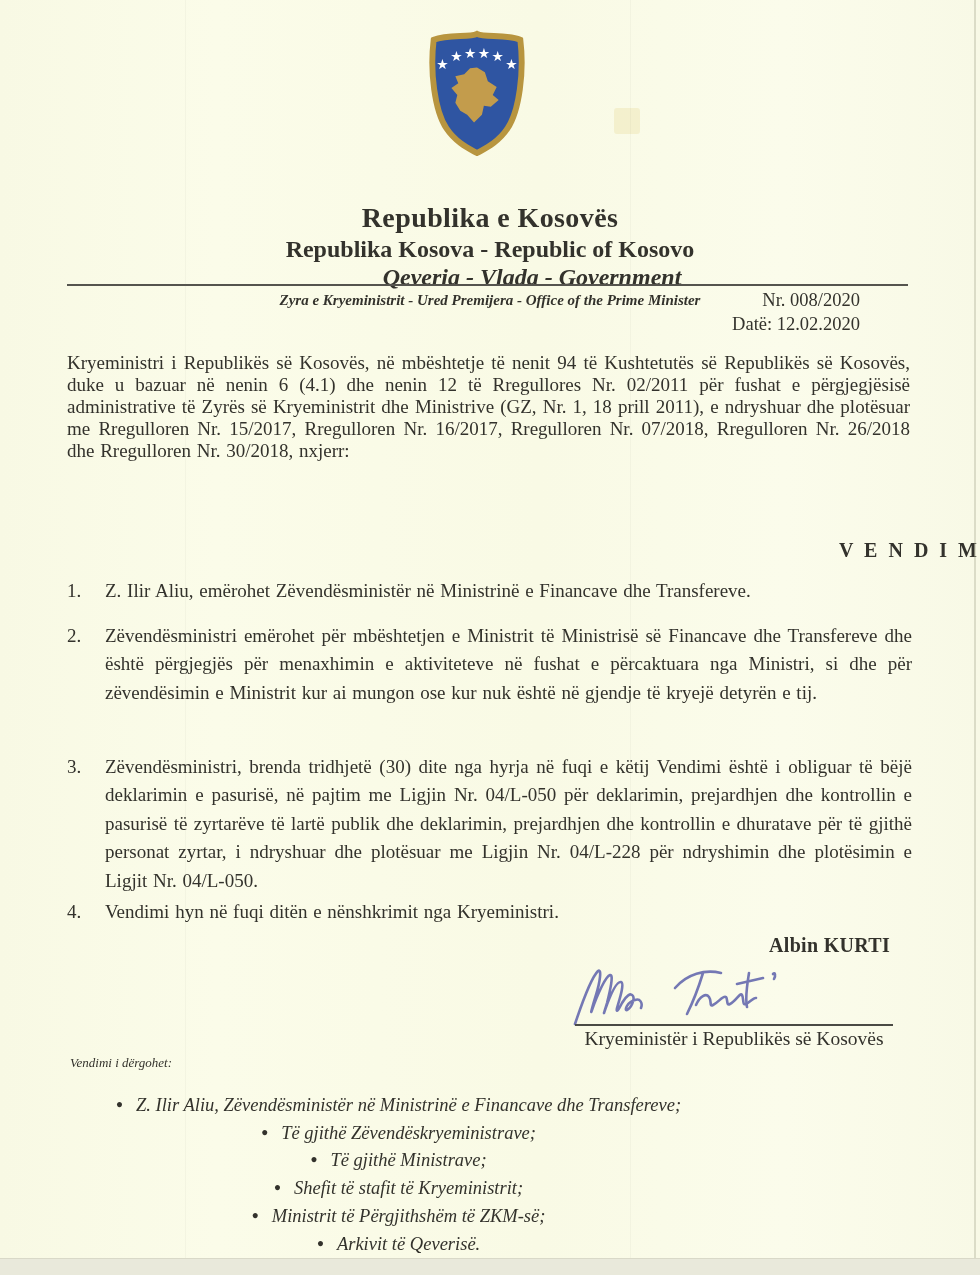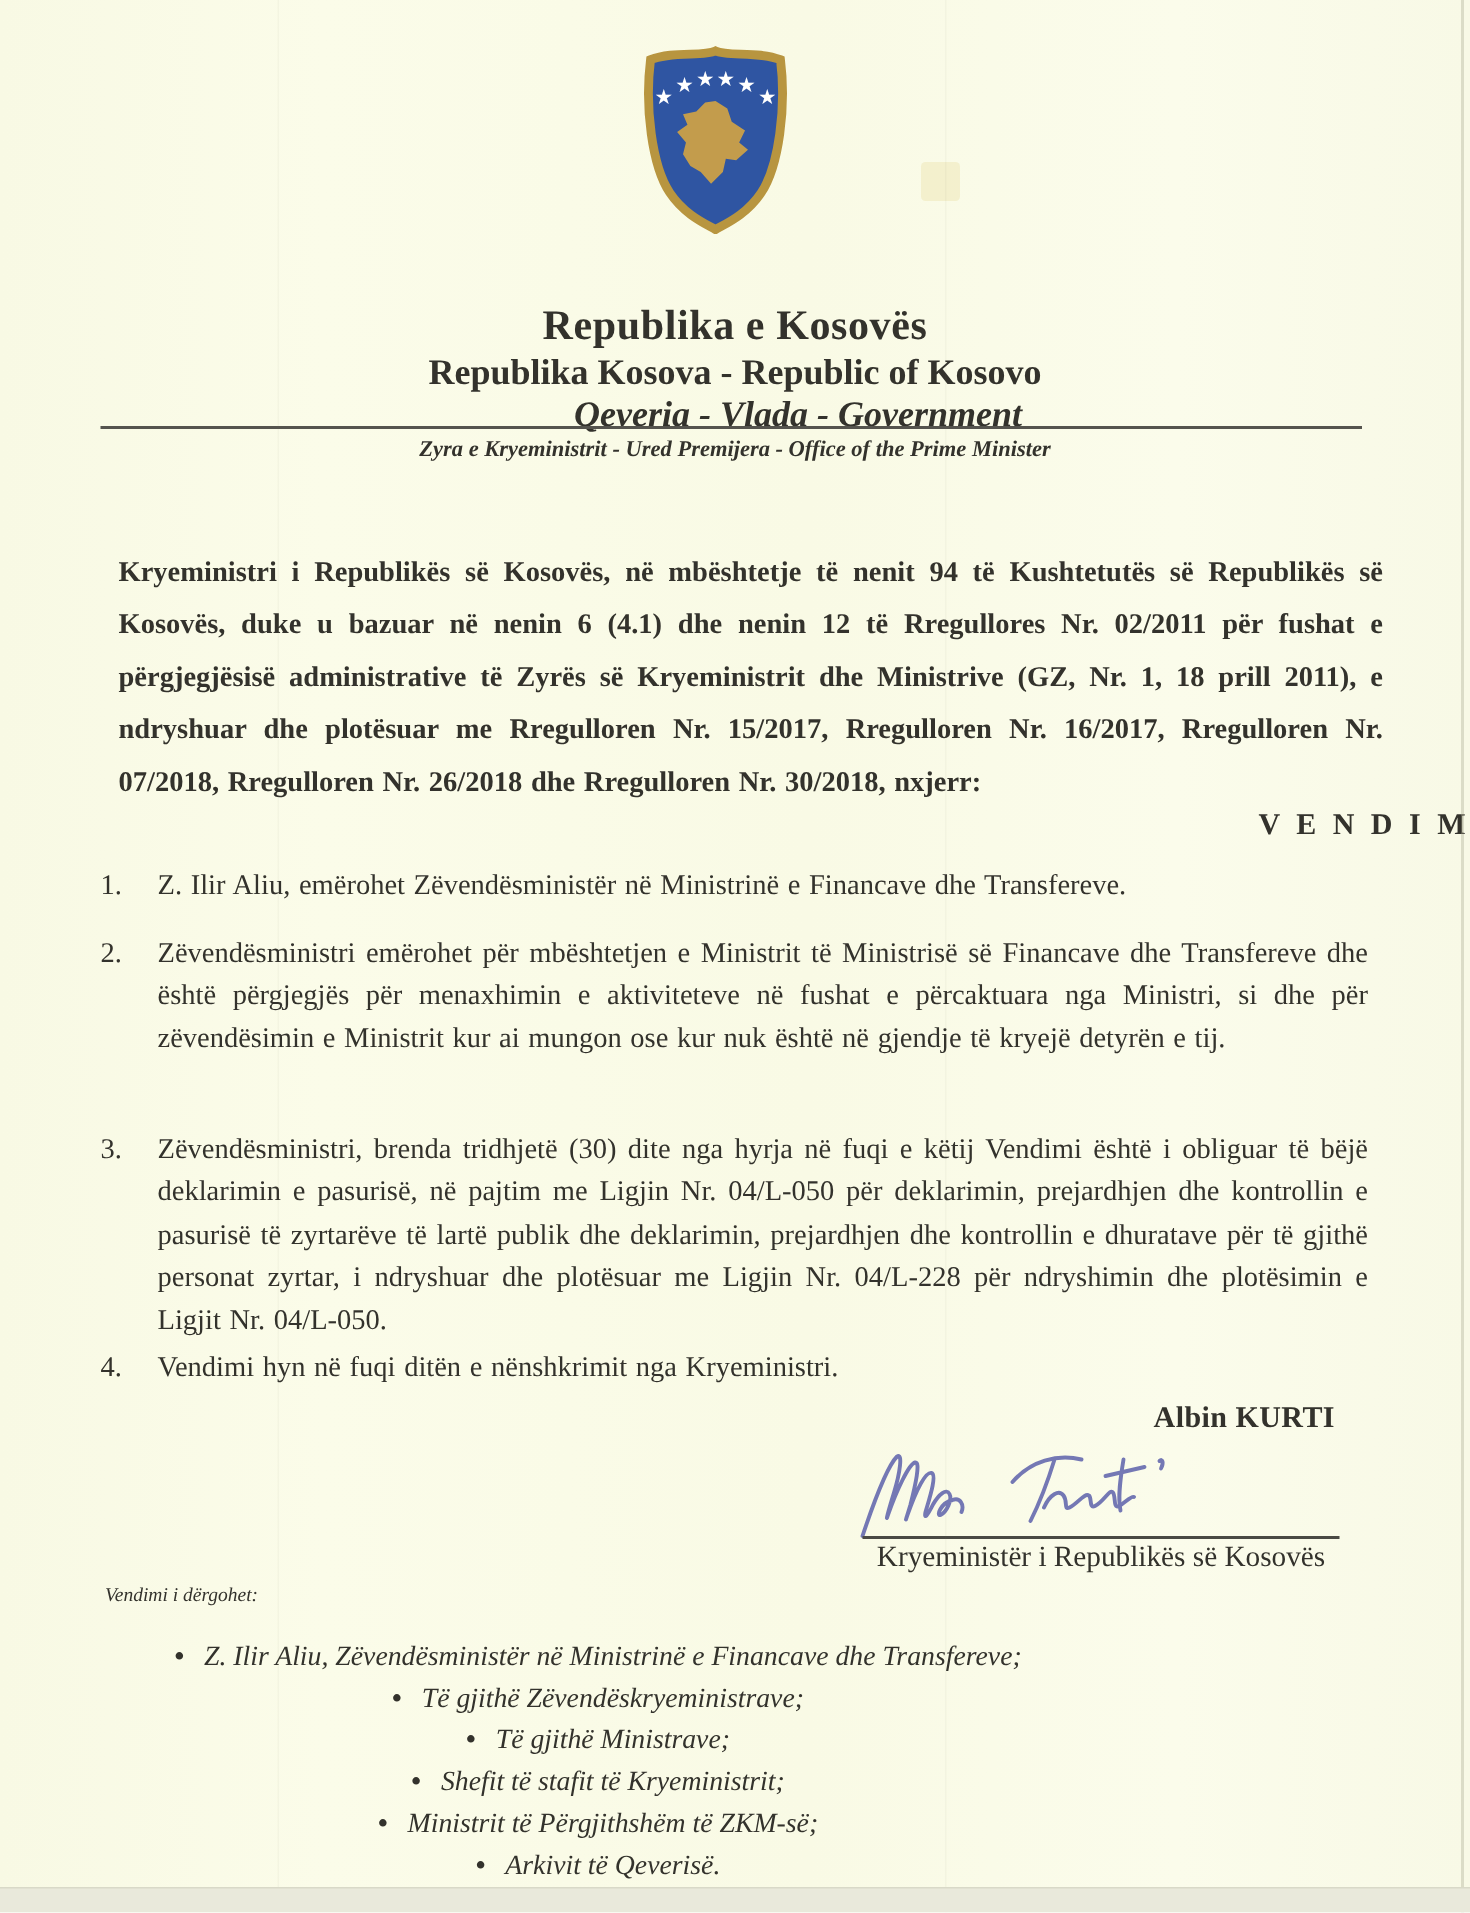--- a/index.html
+++ b/index.html
@@ -19,22 +19,22 @@
   .hdr{position:absolute;left:0;width:100%;text-align:center;white-space:nowrap;margin-top:44px;}
   .hdr-1{top:158px;font-size:28px;font-weight:bold;letter-spacing:.4px;}
   .hdr-2{top:192px;font-size:24px;font-weight:bold;}
   .hdr-3{top:220px;font-size:24px;font-weight:bold;font-style:italic;padding-left:42px;}
   .hdr-4{top:248px;font-size:15px;font-weight:bold;font-style:italic;}
   .rule{position:absolute;left:67px;top:284px;width:841px;height:2px;background:#55544e;}
   
   .meta{position:absolute;top:289px;right:120px;text-align:right;font-size:18.5px;line-height:23.5px;}
   
   .preamble{
-    position:absolute;left:67px;top:352px;width:843px;margin:12px;
-    font-size:19px;line-height:35px;text-align:justify;word-spacing:1px;font-weight:bold;
+    position:absolute;left:67px;top:352px;width:843px;margin:0;
+    font-size:19px;line-height:22px;text-align:justify;word-spacing:1px;
   }
   .vendim{
     position:absolute;left:0;top:527px;width:100%;text-align:right;
     font-size:20px;font-weight:bold;letter-spacing:3px;margin-top:12px;
   }
   .ditem{position:absolute;left:67px;width:845px;display:flex;align-items:flex-start;
     font-size:19px;line-height:28.4px;}
   .ditem .num{flex:0 0 38px;}
   .ditem .dtext{flex:1;text-align:justify;word-spacing:1px;}
   .ditem-1{top:577px;}
@@ -78,20 +78,24 @@
       </g>
     </svg>
   </div>
 
   <div class="hdr hdr-1">Republika e Kosovës</div>
   <div class="hdr hdr-2">Republika Kosova - Republic of Kosovo</div>
   <div class="hdr hdr-3">Qeveria - Vlada - Government</div>
   <div class="hdr hdr-4">Zyra e Kryeministrit - Ured Premijera - Office of the Prime Minister</div>
   <div class="rule"></div>
 
+  <div class="meta">
+    <div>Nr. 008/2020</div>
+    <div>Datë: 12.02.2020</div>
+  </div>
 
   <p class="preamble">Kryeministri i Republikës së Kosovës, në mbështetje të nenit 94 të Kushtetutës së Republikës së Kosovës, duke u bazuar në nenin 6 (4.1) dhe nenin 12 të Rregullores Nr. 02/2011 për fushat e përgjegjësisë administrative të Zyrës së Kryeministrit dhe Ministrive (GZ, Nr. 1, 18 prill 2011), e ndryshuar dhe plotësuar me Rregulloren Nr. 15/2017, Rregulloren Nr. 16/2017, Rregulloren Nr. 07/2018, Rregulloren Nr. 26/2018 dhe Rregulloren Nr. 30/2018, nxjerr:</p>
 
   <div class="vendim">V E N D I M</div>
 
   <div class="ditem ditem-1">
     <span class="num">1.</span>
     <span class="dtext">Z. Ilir Aliu, emërohet Zëvendësministër në  Ministrinë e Financave dhe Transfereve.</span>
   </div>
   <div class="ditem ditem-2">

